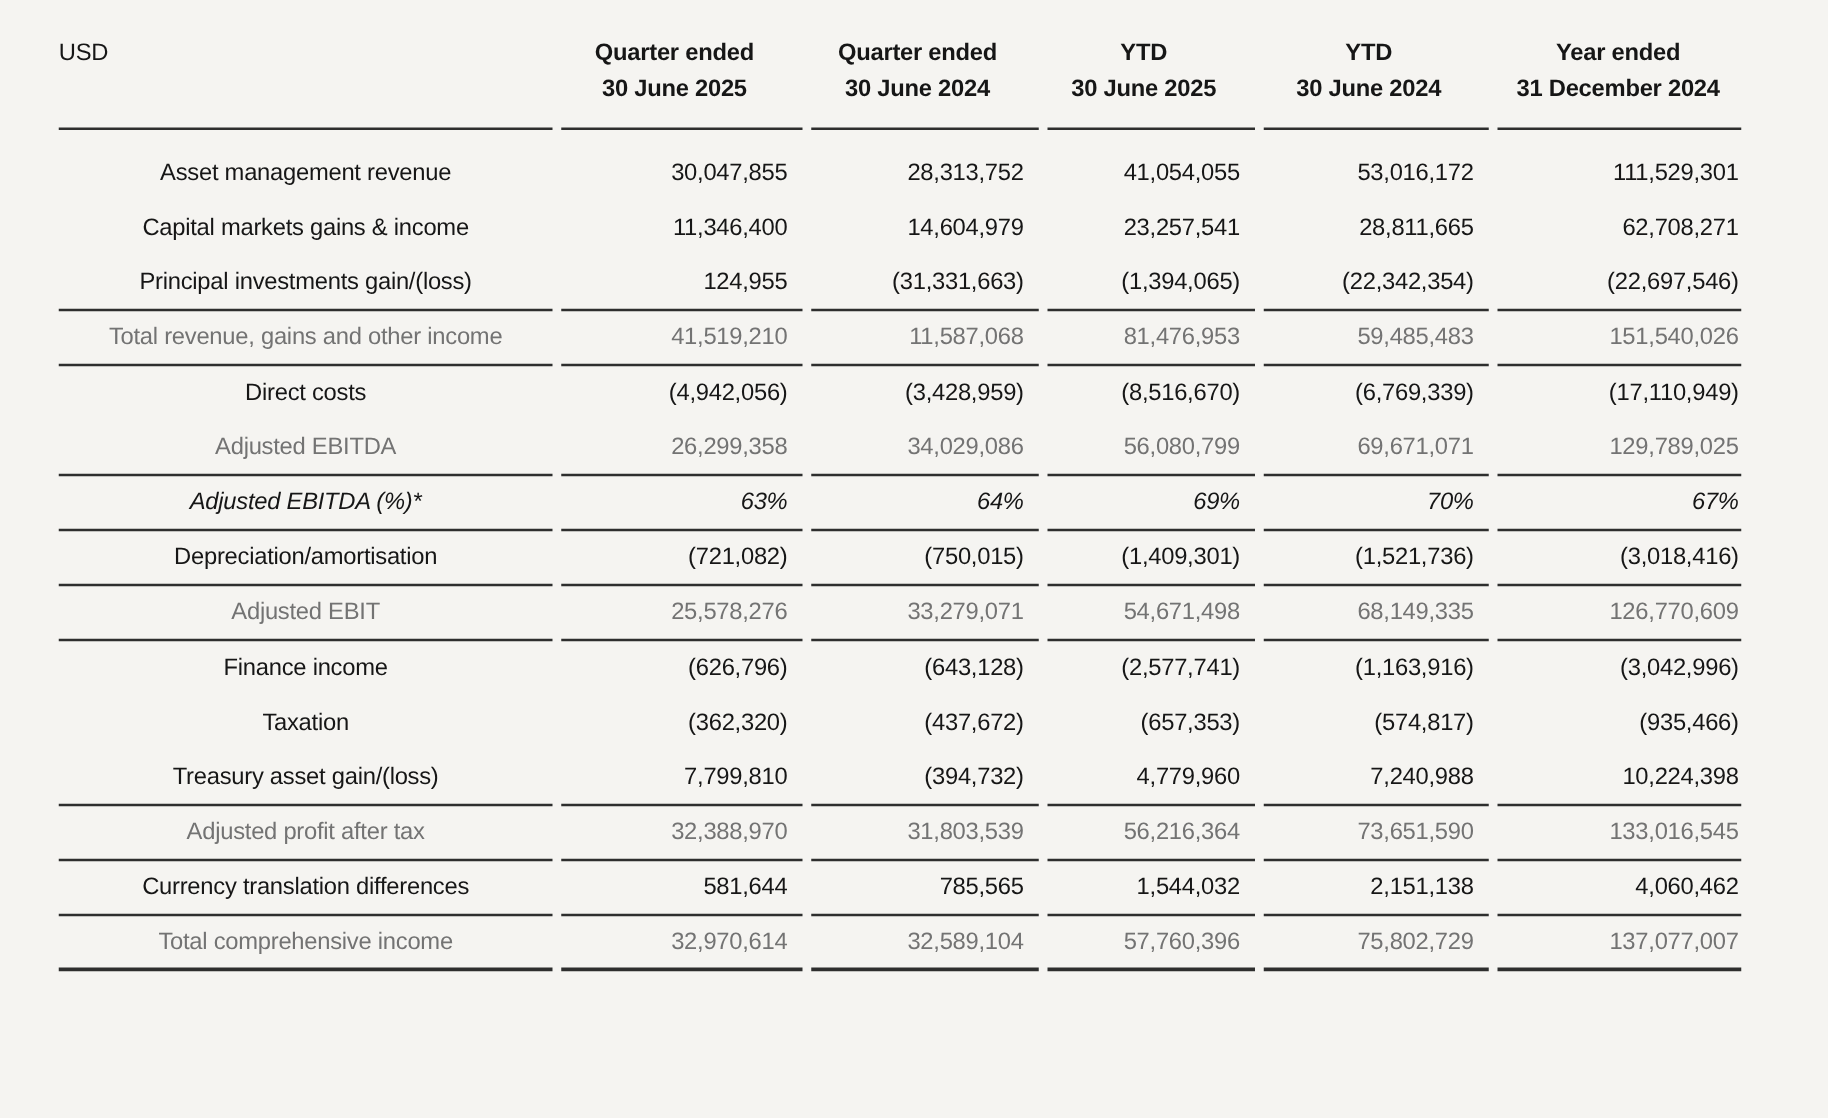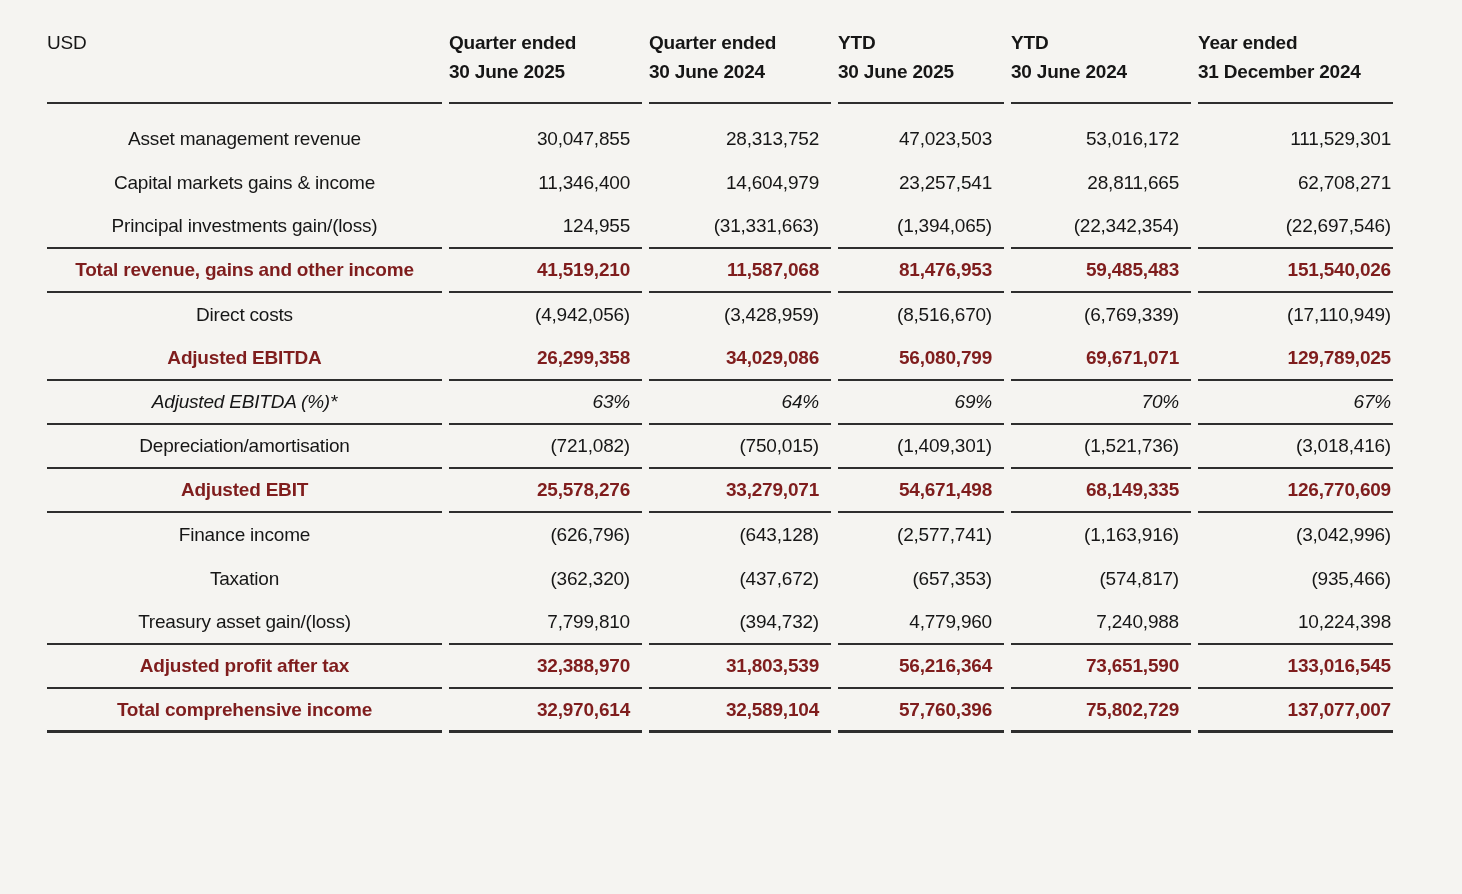--- a/index.html
+++ b/index.html
@@ -30,38 +30,38 @@
     padding: 8px 0 0 0;
     border-bottom: 2px solid var(--rule, #2e2e2e);
     line-height: 29px;
     font-weight: 700;
   }
   thead th.label-col {
     text-align: left;
     font-weight: 400;
   }
   thead th.num-col {
-    text-align: left;
+    text-align: center;
     padding-right: 12px;
   }
   thead th.num-col:last-child { padding-right: 2px; }
   tbody td {
     height: 44px;
     padding: 0;
     vertical-align: middle;
     white-space: nowrap;
   }
   tbody tr.spacer-row td {
     height: 13px;
     border: none;
   }
   td.label-cell { text-align: center; }
   td.num-cell   { text-align: right; padding-right: 12px; }
   td.num-cell:last-child { padding-right: 2px; }
-  tr.style-bold   { font-weight: 700; color: #7f1d1d; }
+  tr.style-bold   { font-weight: 400; color: #737373; }
   tr.style-italic { font-style: italic; }
   tr.rule-below td { border-bottom: 2px solid var(--rule, #2e2e2e); }
   tbody tr:last-child td { border-bottom-width: 3px; }
 </style>
 </head>
 <body>
 
 <div class="page">
   <table class="fin-table">
     <colgroup>
@@ -100,21 +100,21 @@
     </thead>
     <tbody id="table-body">
 
     <tr class="spacer-row">
           <td colspan="6"></td>
         </tr>
         <tr class="style-normal">
           <td class="label-cell">Asset management revenue</td>
           <td class="num-cell">30,047,855</td>
           <td class="num-cell">28,313,752</td>
-          <td class="num-cell">47,023,503</td>
+          <td class="num-cell">41,054,055</td>
           <td class="num-cell">53,016,172</td>
           <td class="num-cell">111,529,301</td>
         </tr>
         <tr class="style-normal">
           <td class="label-cell">Capital markets gains &amp; income</td>
           <td class="num-cell">11,346,400</td>
           <td class="num-cell">14,604,979</td>
           <td class="num-cell">23,257,541</td>
           <td class="num-cell">28,811,665</td>
           <td class="num-cell">62,708,271</td>
@@ -200,20 +200,28 @@
           <td class="num-cell">10,224,398</td>
         </tr>
         <tr class="style-bold rule-below">
           <td class="label-cell">Adjusted profit after tax</td>
           <td class="num-cell">32,388,970</td>
           <td class="num-cell">31,803,539</td>
           <td class="num-cell">56,216,364</td>
           <td class="num-cell">73,651,590</td>
           <td class="num-cell">133,016,545</td>
         </tr>
+        <tr class="style-normal rule-below">
+          <td class="label-cell">Currency translation differences</td>
+          <td class="num-cell">581,644</td>
+          <td class="num-cell">785,565</td>
+          <td class="num-cell">1,544,032</td>
+          <td class="num-cell">2,151,138</td>
+          <td class="num-cell">4,060,462</td>
+        </tr>
         <tr class="style-bold rule-below">
           <td class="label-cell">Total comprehensive income</td>
           <td class="num-cell">32,970,614</td>
           <td class="num-cell">32,589,104</td>
           <td class="num-cell">57,760,396</td>
           <td class="num-cell">75,802,729</td>
           <td class="num-cell">137,077,007</td>
         </tr>
       </tbody>
   </table>

